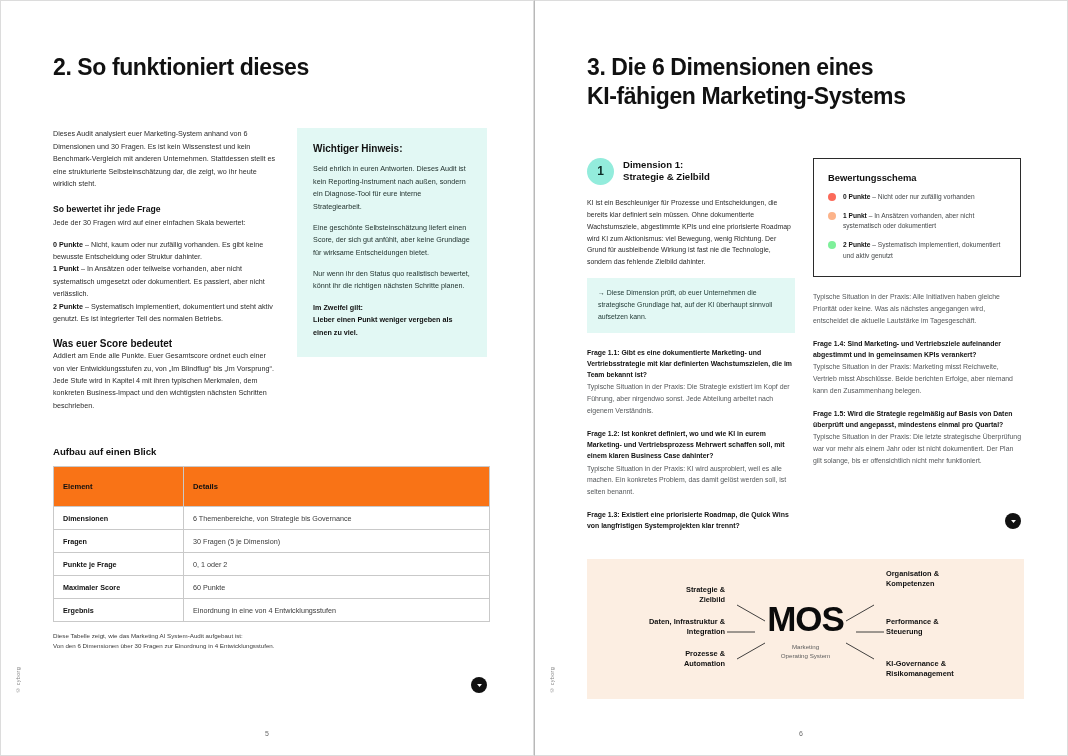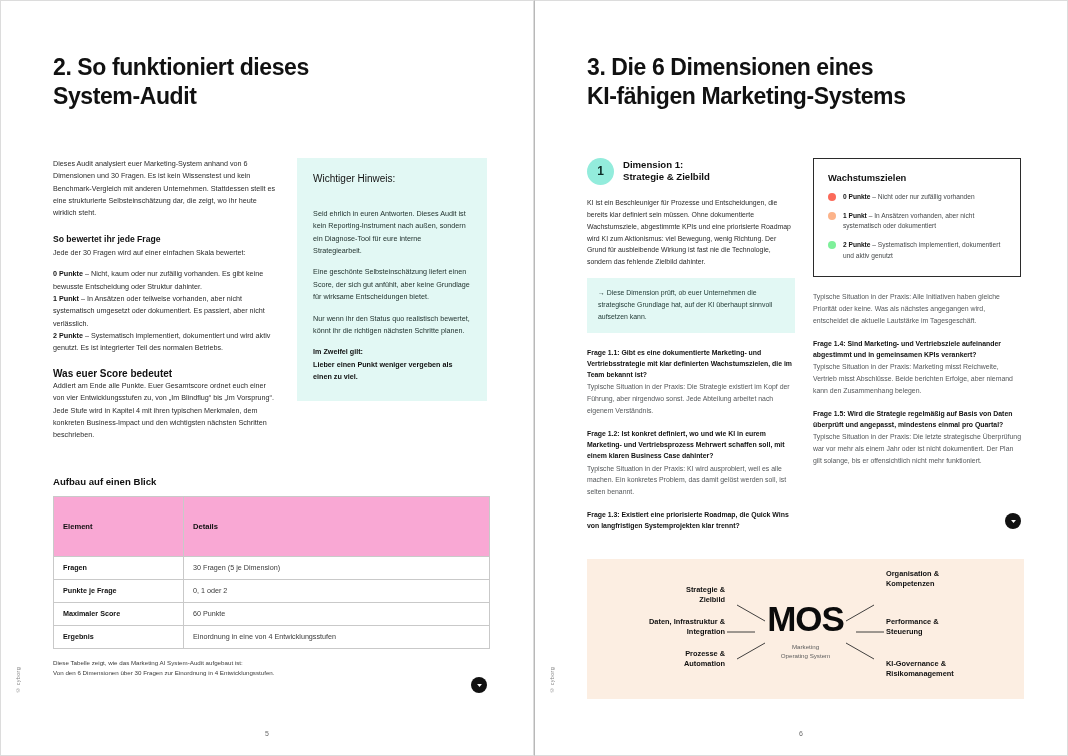--- a/index.html
+++ b/index.html
@@ -81,23 +81,23 @@
   }
   .scale-list .sitem { margin-bottom: 0; }
   .scale-list b { font-weight: 700; color: #111; }
 
   .hinweis {
     background: #e2f8f4;
     padding: 15px 16px 18px 16px;
   }
   .hinweis h3 {
     font-size: 10px;
-    font-weight: 400;
-    color: #111;
-    margin-bottom: 24px;
+    font-weight: 700;
+    color: #111;
+    margin-bottom: 9px;
   }
   .hinweis p {
     font-size: 7.2px;
     line-height: 1.72;
     color: #23332f;
     margin-bottom: 9px;
   }
   .hinweis p.bold {
     font-weight: 700;
     color: #111;
@@ -115,25 +115,25 @@
     border-collapse: collapse;
     font-size: 7.2px;
   }
   table.tbl th, table.tbl td {
     border: 1px solid #c9c9c9;
     padding: 6.5px 9px;
     text-align: left;
     vertical-align: middle;
   }
   table.tbl thead th {
-    background: #f9a8d4;
+    background: #f97316;
     font-weight: 700;
     font-size: 7.6px;
     color: #111;
-    padding: 25px 9px;
+    padding: 15px 9px;
   }
   table.tbl td.k { font-weight: 700; width: 130px; color: #111; }
   table.tbl td.v { color: #3a3a3a; }
 
   .tbl-note {
     margin-top: 9px;
     font-size: 6.2px;
     line-height: 1.6;
     color: #3a3a3a;
     max-width: 360px;
@@ -291,35 +291,34 @@
 <body>
 
 <div class="spread">
 
   <div class="page left">
 
     <div class="copyright">© cyborg</div>
 
     <h1 class="title">
       <span>2. So funktioniert dieses</span>
-      <span class="l2">System-Audit</span>
     </h1>
 
     <div class="two-col">
 
       <div class="col-left">
         <div class="body-txt">Dieses Audit analysiert euer Marketing-System anhand von 6 Dimensionen und 30 Fragen. Es ist kein Wissenstest und kein Benchmark-Vergleich mit anderen Unternehmen. Stattdessen stellt es eine strukturierte Selbsteinschätzung dar, die zeigt, wo ihr heute wirklich steht.</div>
 
         <h3 class="sub">So bewertet ihr jede Frage</h3>
         <div class="body-txt">Jede der 30 Fragen wird auf einer einfachen Skala bewertet:</div>
 
         <div class="body-txt scale-list" style="margin-top:9px;">
           <div class="sitem"><b>0 Punkte</b><span> – Nicht, kaum oder nur zufällig vorhanden. Es gibt keine bewusste Entscheidung oder Struktur dahinter.</span></div>
           <div class="sitem"><b>1 Punkt</b><span> – In Ansätzen oder teilweise vorhanden, aber nicht systematisch umgesetzt oder dokumentiert. Es passiert, aber nicht verlässlich.</span></div>
-          <div class="sitem"><b>2 Punkte</b><span> – Systematisch implementiert, dokumentiert und wird aktiv genutzt. Es ist integrierter Teil des normalen Betriebs.</span></div>
+          <div class="sitem"><b>2 Punkte</b><span> – Systematisch implementiert, dokumentiert und steht aktiv genutzt. Es ist integrierter Teil des normalen Betriebs.</span></div>
         </div>
 
         <h4 class="sub-s">Was euer Score bedeutet</h4>
         <div class="body-txt">Addiert am Ende alle Punkte. Euer Gesamtscore ordnet euch einer von vier Entwicklungsstufen zu, von „Im Blindflug“ bis „Im Vorsprung“. Jede Stufe wird in Kapitel 4 mit ihren typischen Merkmalen, dem konkreten Business-Impact und den wichtigsten nächsten Schritten beschrieben.</div>
       </div>
 
       <div class="col-right">
         <div class="hinweis">
           <h3>Wichtiger Hinweis:</h3>
           <p>Seid ehrlich in euren Antworten. Dieses Audit ist kein Reporting-Instrument nach außen, sondern ein Diagnose-Tool für eure interne Strategiearbeit.</p>
@@ -335,20 +334,24 @@
     <div class="aufbau-h">Aufbau auf einen Blick</div>
 
     <table class="tbl">
       <thead>
         <tr>
           <th>Element</th>
           <th>Details</th>
         </tr>
       </thead>
       <tbody>
+        <tr>
+          <td class="k">Dimensionen</td>
+          <td class="v">6 Themenbereiche, von Strategie bis Governance</td>
+        </tr>
         <tr>
           <td class="k">Fragen</td>
           <td class="v">30 Fragen (5 je Dimension)</td>
         </tr>
         <tr>
           <td class="k">Punkte je Frage</td>
           <td class="v">0, 1 oder 2</td>
         </tr>
         <tr>
           <td class="k">Maximaler Score</td>
@@ -407,21 +410,21 @@
           <div class="q">Frage 1.2: Ist konkret definiert, wo und wie KI in eurem Marketing- und Vertriebsprozess Mehrwert schaffen soll, mit einem klaren Business Case dahinter?</div>
           <div class="a">Typische Situation in der Praxis: KI wird ausprobiert, weil es alle machen. Ein konkretes Problem, das damit gelöst werden soll, ist selten benannt.</div>
         </div>
         <div class="q-block">
           <div class="q">Frage 1.3: Existiert eine priorisierte Roadmap, die Quick Wins von langfristigen Systemprojekten klar trennt?</div>
         </div>
       </div>
 
       <div class="rc">
         <div class="schema">
-          <h3>Wachstumszielen</h3>
+          <h3>Bewertungsschema</h3>
 
           <div class="srow">
             <div class="sdot" style="background:#fb6a5a"></div>
             <div class="stext">
               <b>0 Punkte</b><span> – Nicht oder nur zufällig vorhanden</span>
             </div>
           </div>
 
           <div class="srow">
             <div class="sdot" style="background:#fcb38a"></div>

